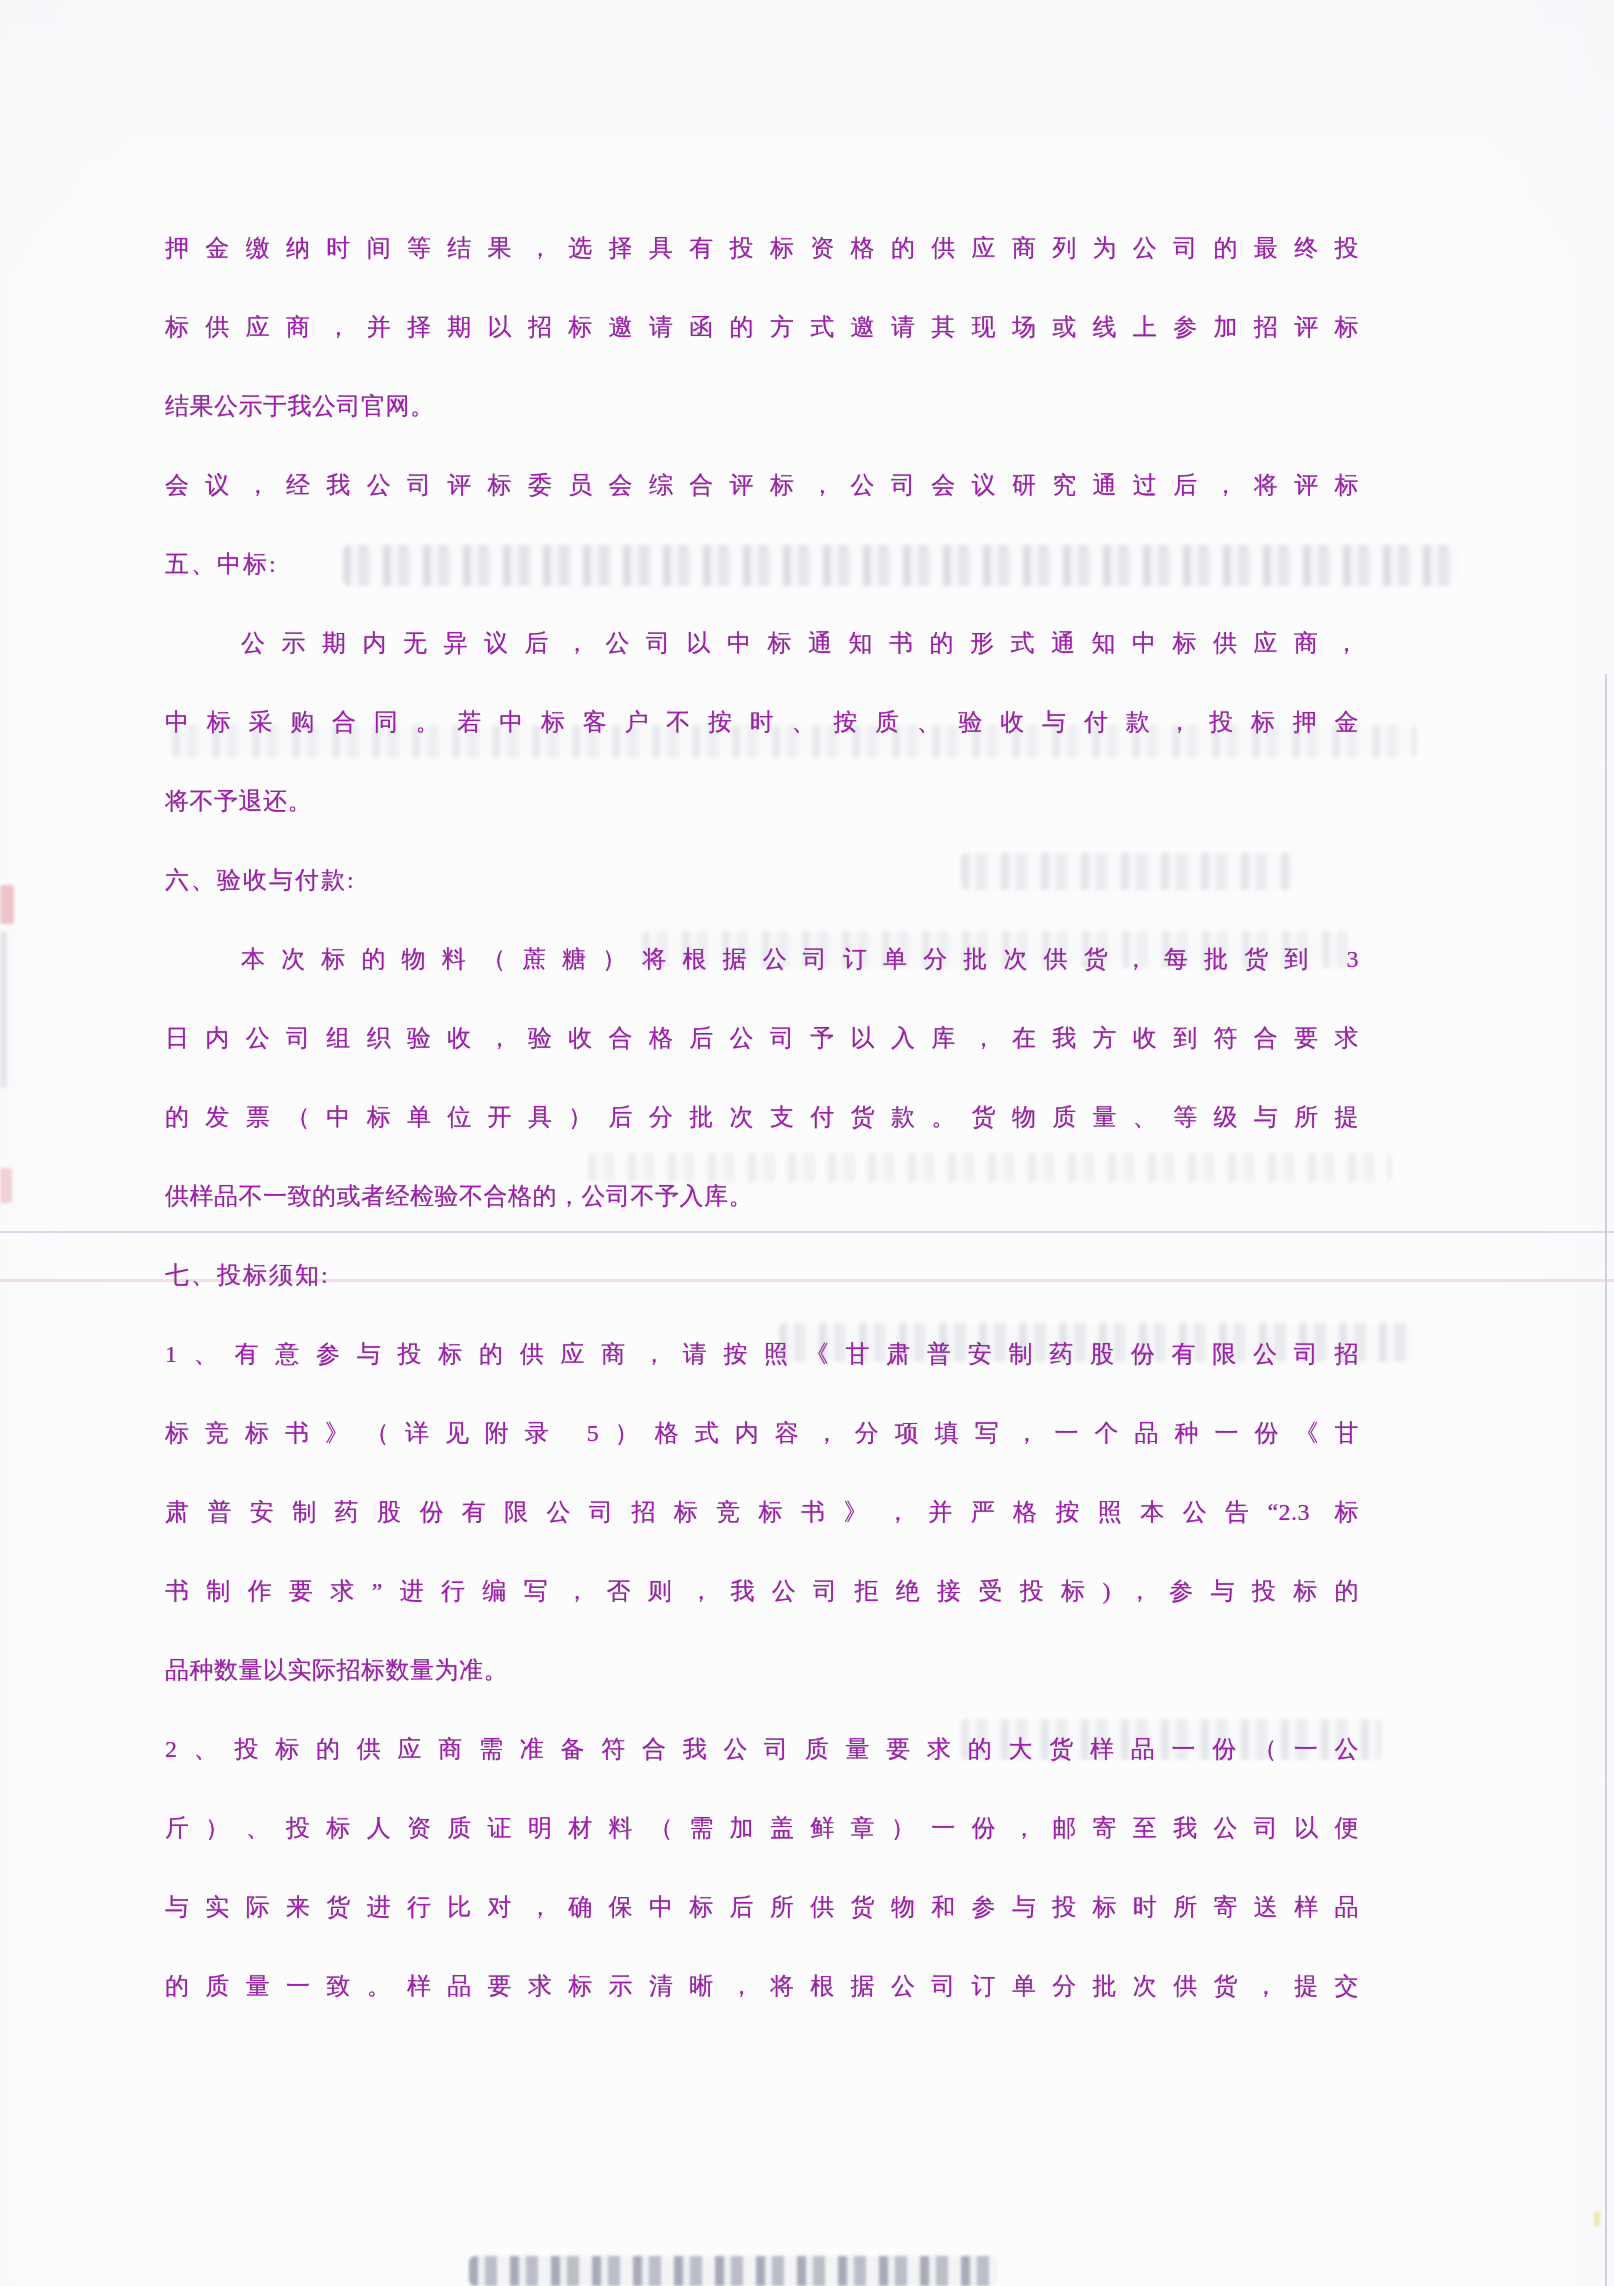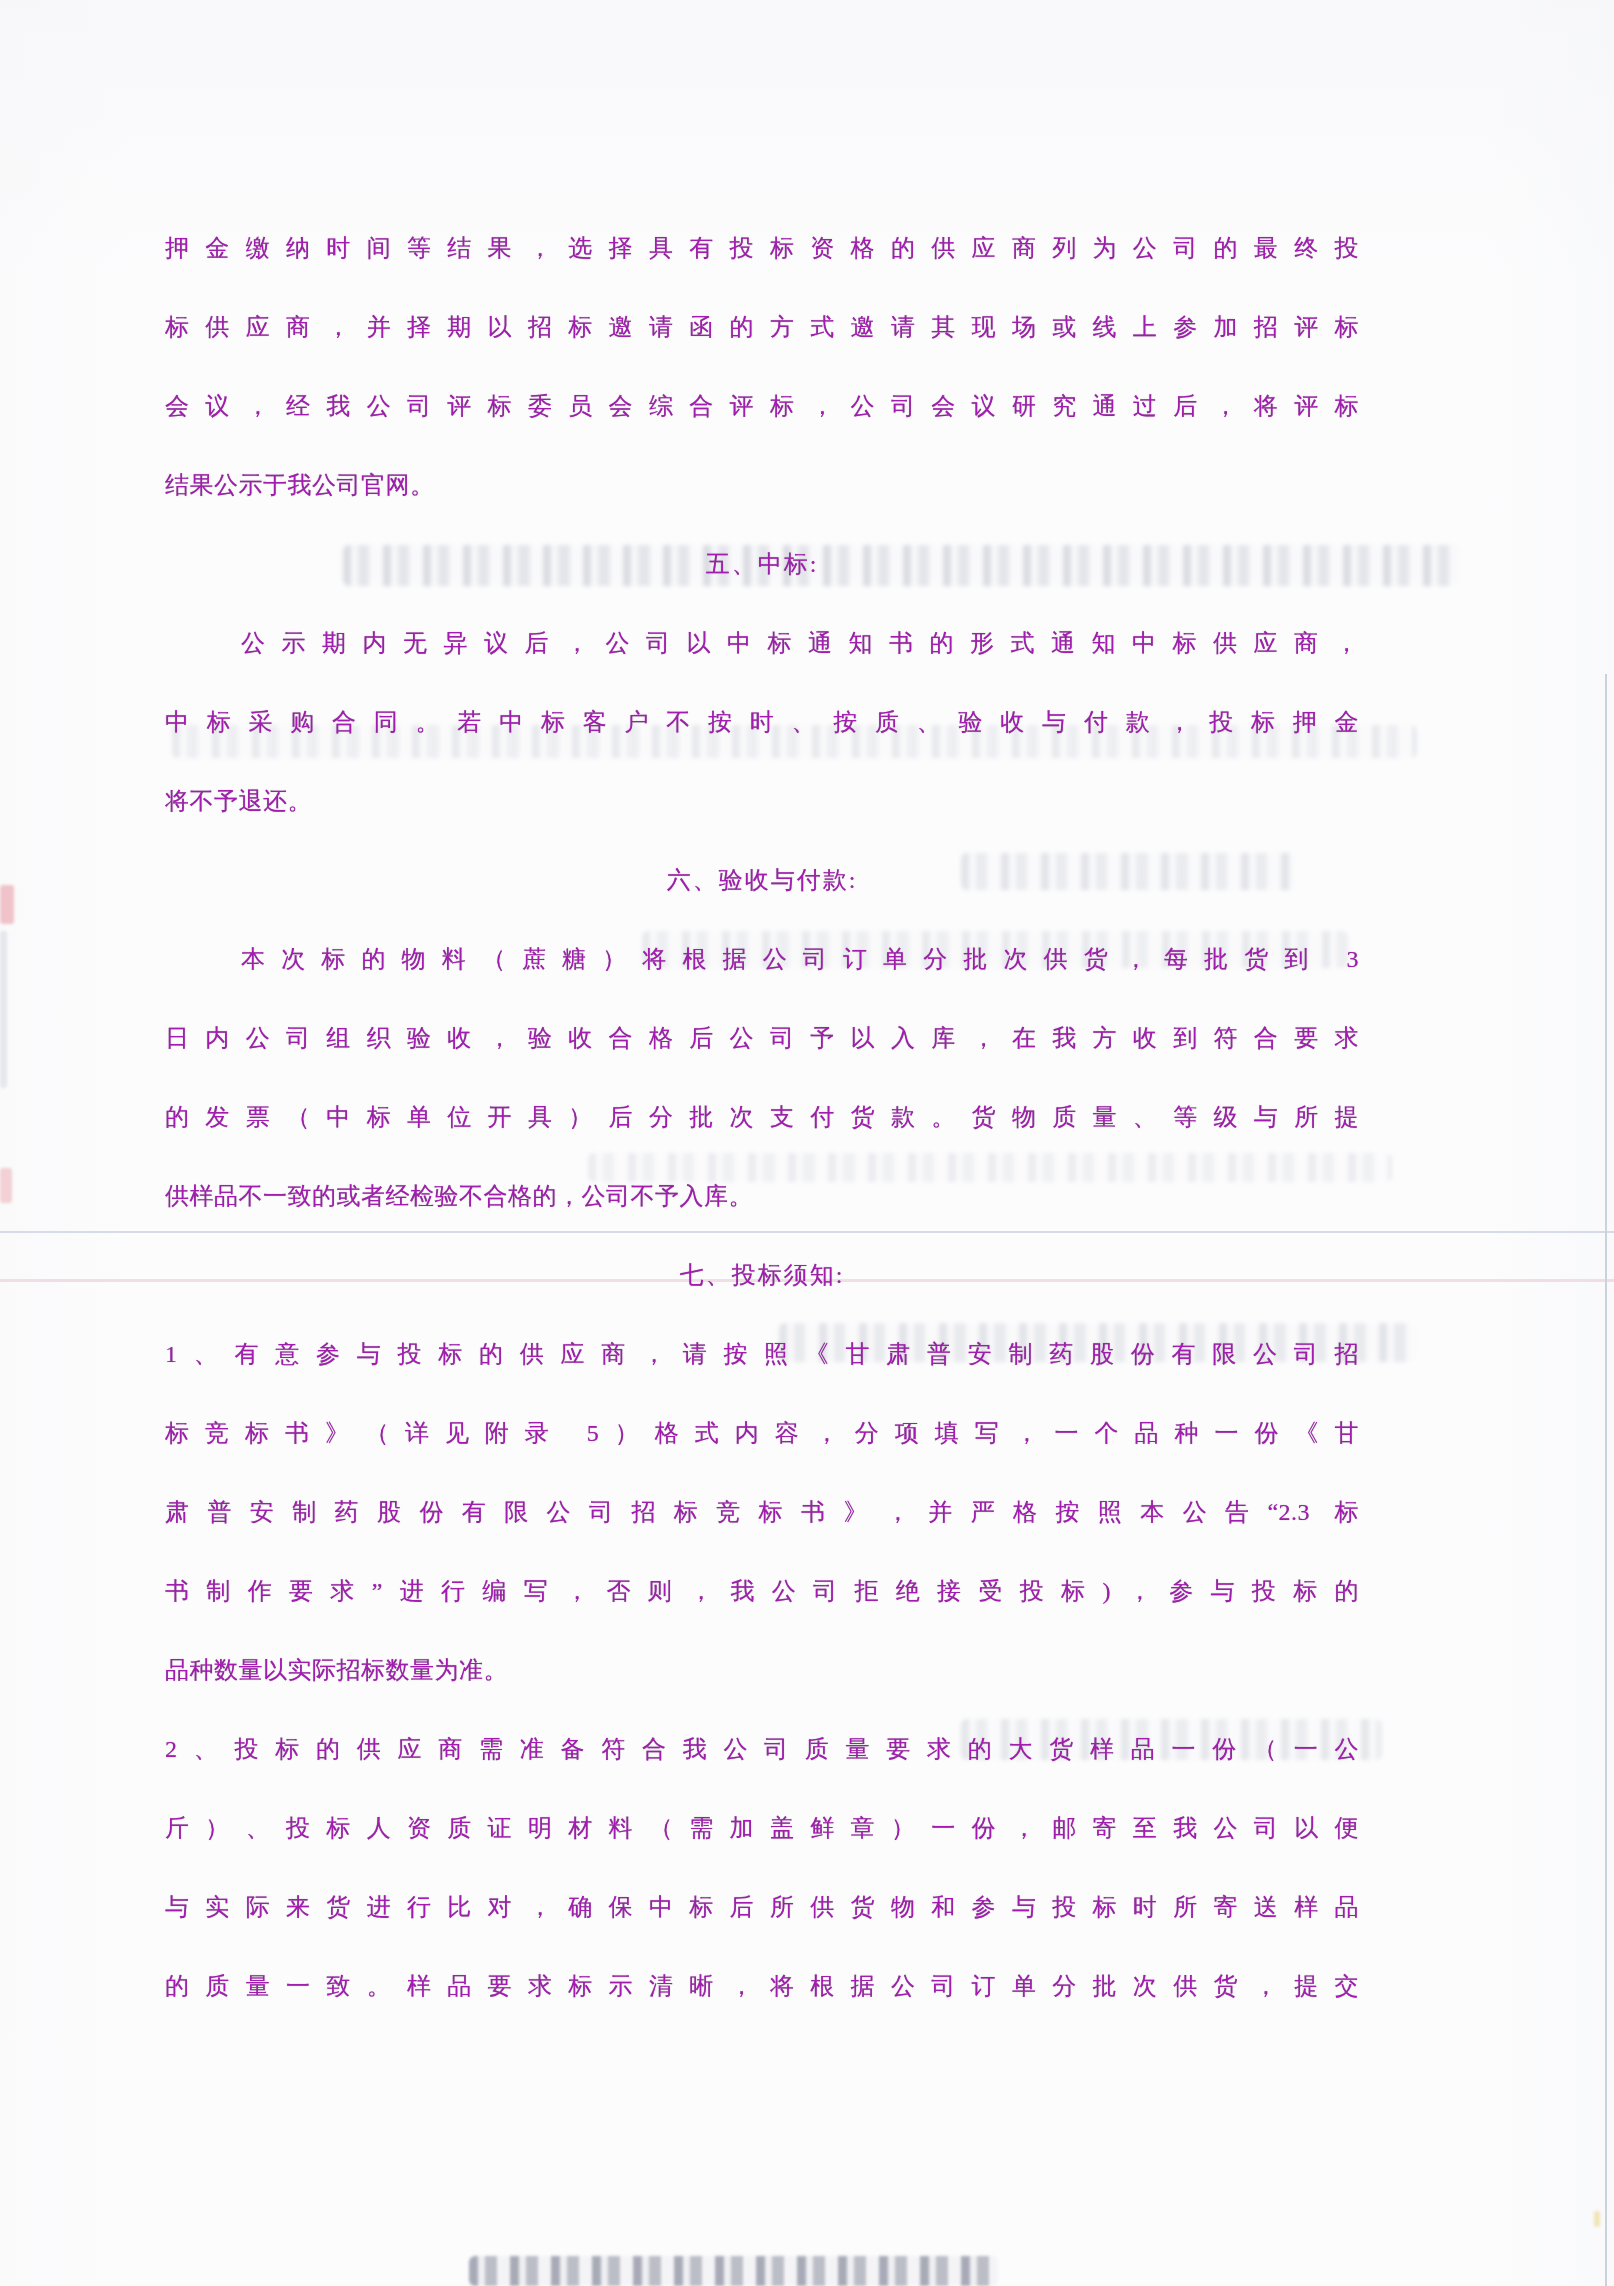--- a/index.html
+++ b/index.html
@@ -43,21 +43,21 @@
     white-space: normal;
   }
   .j {
     text-align: justify;
     text-align-last: justify;
   }
   .indent {
     padding-left: 76px;
   }
   .heading {
-    text-align: center;
+    text-align: left;
     letter-spacing: 2px;
   }
 
   
   .bleed {
     position: absolute;
     filter: blur(2.2px);
     border-radius: 5.9px;
     background: repeating-linear-gradient(90deg,
       rgba(124,130,150,0.50) 0px, rgba(124,130,150,0.50) 7.8px,
@@ -108,22 +108,22 @@
   <div class="edgemark" style="left:0; top:885px; width:13.7px; height:39px; background:rgba(226,128,140,0.45);"></div>
   <div class="edgemark" style="left:0; top:1168px; width:11.8px; height:35px; background:rgba(228,140,150,0.38);"></div>
   <div class="edgemark" style="left:0; top:931px; width:6.9px; height:157px; background:rgba(160,165,185,0.22);"></div>
 
   <div class="pageline" style="left:1605px; top:674px; width:2px; height:1612px;"></div>
   <div class="edgemark" style="left:1594px; top:2211px; width:5.9px; height:15.7px; background:rgba(232,212,120,0.55);"></div>
 
   <div class="textblock">
     <div class="ln j">押金缴纳时间等结果，选择具有投标资格的供应商列为公司的最终投</div>
     <div class="ln j">标供应商，并择期以招标邀请函的方式邀请其现场或线上参加招评标</div>
+    <div class="ln">结果公示于我公司官网。</div>
     <div class="ln j">会议，经我公司评标委员会综合评标，公司会议研究通过后，将评标</div>
-    <div class="ln">结果公示于我公司官网。</div>
     <div class="ln heading">五、中标:</div>
     <div class="ln j indent">公示期内无异议后，公司以中标通知书的形式通知中标供应商，</div>
     <div class="ln j">中标采购合同。若中标客户不按时、按质、验收与付款，投标押金</div>
     <div class="ln">将不予退还。</div>
     <div class="ln heading">六、验收与付款:</div>
     <div class="ln j indent">本次标的物料（蔗糖）将根据公司订单分批次供货，每批货到 3</div>
     <div class="ln j">日内公司组织验收，验收合格后公司予以入库，在我方收到符合要求</div>
     <div class="ln j">的发票（中标单位开具）后分批次支付货款。货物质量、等级与所提</div>
     <div class="ln">供样品不一致的或者经检验不合格的，公司不予入库。</div>
     <div class="ln heading">七、投标须知:</div>

